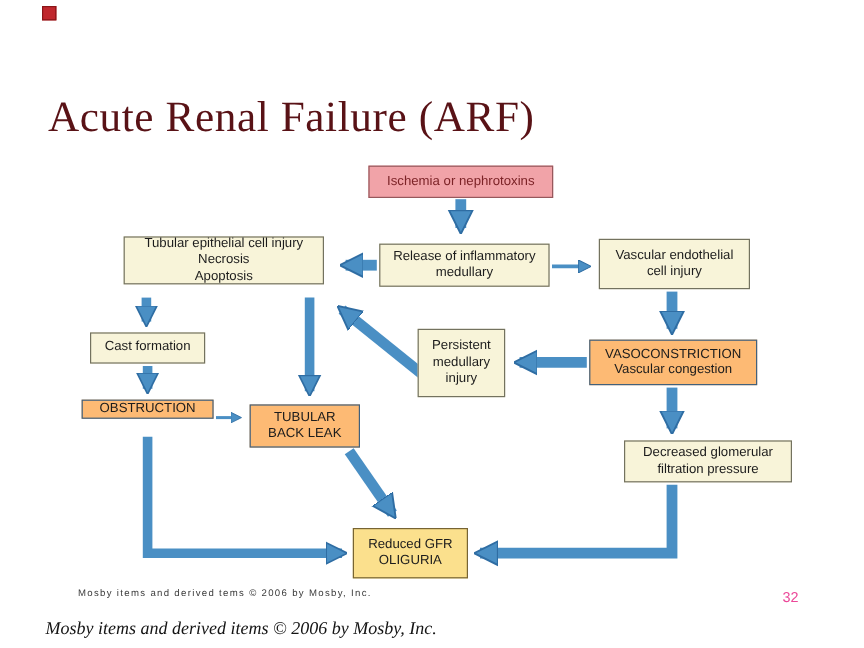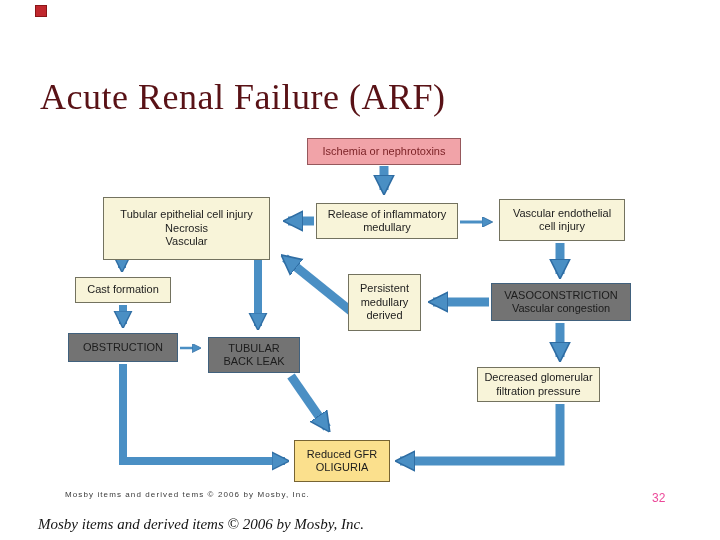--- a/index.html
+++ b/index.html
@@ -16,21 +16,21 @@
 
   .diagram{position:absolute;left:0;top:0;width:720px;height:540px;}
   svg.arrow-layer{position:absolute;left:0;top:0;width:720px;height:540px;}
 
   .node{position:absolute;box-sizing:border-box;display:flex;flex-direction:column;
         justify-content:center;align-items:center;text-align:center;
         font-size:11px;line-height:1.22;color:#1c1c1c;border:1.5px solid #73725f;
         padding:2px 4px;}
   .cream{background:#f8f4d9;border-color:#73725f;}
   .pink{background:#f1a3a8;border-color:#96585c;color:#7c2327;}
-  .bluebox{background:#737373;border-color:#41617d;}
+  .bluebox{background:#fdba74;border-color:#41617d;}
   .gold{background:#fbe08d;border-color:#776433;}
   .caps{text-transform:none;}
 
   .img-caption{position:absolute;left:65px;top:490px;font-size:8px;letter-spacing:1.1px;
                color:#3a3a3a;white-space:nowrap;}
   .page-num{position:absolute;left:652px;top:491px;font-size:12px;color:#ec4899;}
   .footer{position:absolute;left:38px;top:516px;font-size:15px;font-style:italic;
           font-family:"Liberation Serif",serif;color:#141414;white-space:nowrap;}
 </style>
 </head>
@@ -68,61 +68,61 @@
         <path d="M560,404 L560,461 L400,461" stroke-width="9" stroke-linejoin="miter" marker-end="url(#headThick)"></path>
         <path d="M123,364 L123,461 L285,461" stroke-width="8" stroke-linejoin="miter" marker-end="url(#headThick)"></path>
         <path d="M291,376 L327,428" stroke-width="9" marker-end="url(#headThick)"></path>
       </g>
     </svg>
 
     <div class="node pink" style="left:307px;top:138px;width:154px;height:27px;">
       <span>Ischemia or nephrotoxins</span>
     </div>
 
-    <div class="node cream" style="left:103px;top:197px;width:167px;height:63px;">
+    <div class="node cream" style="left:103px;top:197px;width:167px;height:40px;">
       <span>Tubular epithelial cell injury</span>
       <span>Necrosis</span>
-      <span>Vascular</span>
+      <span>Apoptosis</span>
     </div>
 
     <div class="node cream" style="left:316px;top:203px;width:142px;height:36px;">
       <span>Release of inflammatory</span>
       <span>medullary</span>
     </div>
 
     <div class="node cream" style="left:499px;top:199px;width:126px;height:42px;">
       <span>Vascular endothelial</span>
       <span>cell injury</span>
     </div>
 
     <div class="node cream" style="left:75px;top:277px;width:96px;height:26px;">
       <span>Cast formation</span>
     </div>
 
     <div class="node cream" style="left:348px;top:274px;width:73px;height:57px;">
       <span>Persistent</span>
       <span>medullary</span>
-      <span>derived</span>
+      <span>injury</span>
     </div>
 
     <div class="node bluebox" style="left:491px;top:283px;width:140px;height:38px;">
       <span class="caps">VASOCONSTRICTION</span>
       <span>Vascular congestion</span>
     </div>
 
-    <div class="node bluebox" style="left:68px;top:333px;width:110px;height:29px;">
+    <div class="node bluebox" style="left:68px;top:333px;width:110px;height:16px;">
       <span>OBSTRUCTION</span>
     </div>
 
     <div class="node bluebox" style="left:208px;top:337px;width:92px;height:36px;">
       <span>TUBULAR</span>
       <span>BACK LEAK</span>
     </div>
 
-    <div class="node cream" style="left:477px;top:367px;width:123px;height:35px;">
+    <div class="node cream" style="left:520px;top:367px;width:140px;height:35px;">
       <span>Decreased glomerular</span>
       <span>filtration pressure</span>
     </div>
 
     <div class="node gold" style="left:294px;top:440px;width:96px;height:42px;">
       <span>Reduced GFR</span>
       <span>OLIGURIA</span>
     </div>
 
     <div class="img-caption">Mosby items and derived  tems © 2006 by Mosby, Inc.</div>

